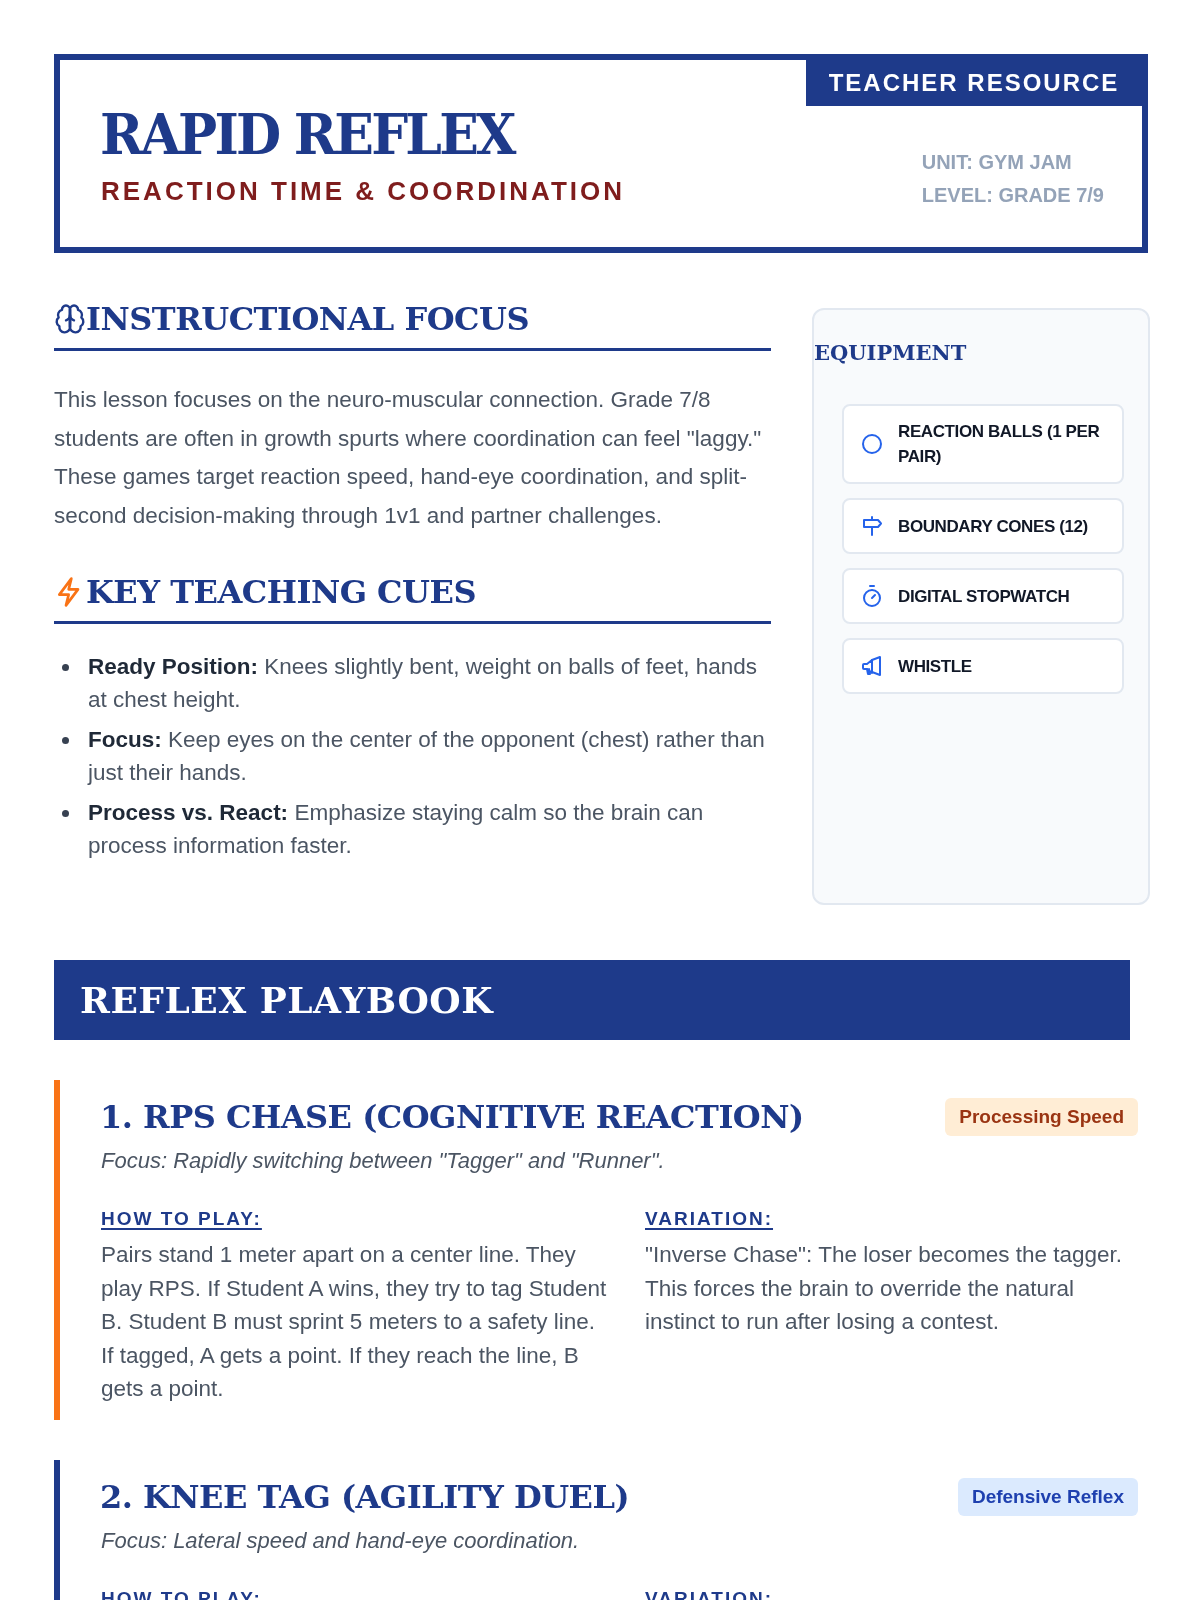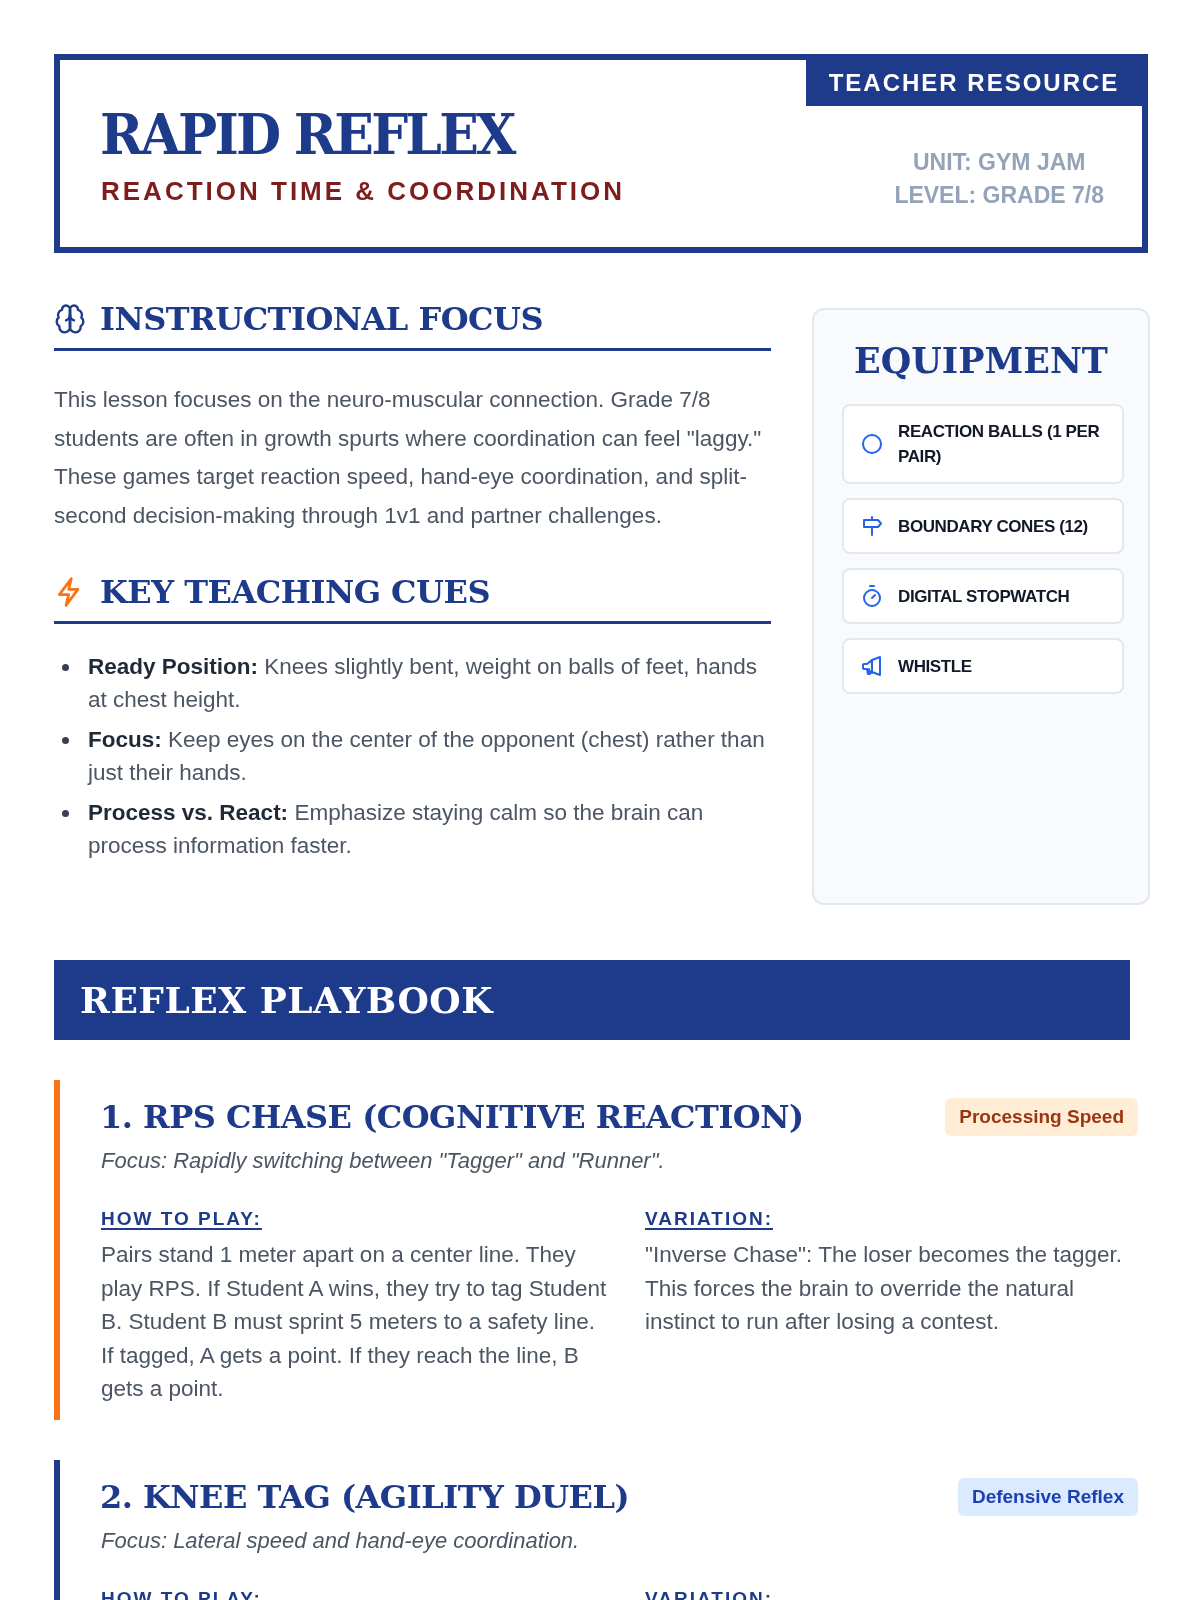--- a/index.html
+++ b/index.html
@@ -23,29 +23,29 @@
       font-size: 26px; color: #7f1d1d; letter-spacing: 3px;
     }
     .resource-tag {
       position: absolute; right: 0px; top: 0px; width: 336px; height: 46px;
       background: #1e3a8a; color: #ffffff;
       font-family: "Liberation Sans", sans-serif; font-weight: 700;
       font-size: 24px; letter-spacing: 2px;
       display: flex; align-items: center; justify-content: center;
     }
     .meta {
-      position: absolute; right: 38px; top: 86px; text-align: center;
-      font-family: "Liberation Sans", sans-serif; font-weight: 700;
-      font-size: 23px; color: #94a3b8; line-height: 33px;
+      position: absolute; right: 38px; top: 86px; text-align: left;
+      font-family: "Liberation Sans", sans-serif; font-weight: 700;
+      font-size: 20px; color: #94a3b8; line-height: 33px;
     }
 
     
     .left-col { position: absolute; left: 54px; top: 300px; width: 717px; }
     .section-heading {
-      display: flex; align-items: center; gap: 14px;
+      display: flex; align-items: center; gap: 0;
       border-bottom: 3px solid #1e3a8a; padding-bottom: 10px;
     }
     .section-heading .h-text {
       font-family: "DejaVu Serif", "Liberation Serif", serif; font-weight: 700;
       font-size: 32px; color: #1e3a8a; letter-spacing: -0.5px;
     }
     .section-heading .icon { width: 32px; height: 32px; display: inline-flex; }
     .intro {
       margin-top: 30px; font-size: 22.5px; line-height: 38.5px; color: #4b5563;
     }
@@ -60,23 +60,23 @@
       border-radius: 50%; background: #374151;
     }
     .cues li b { color: #1f2937; font-weight: 700; }
 
     
     .equip {
       position: absolute; left: 812px; top: 308px; width: 338px; height: 597px;
       background: #f8fafc; border: 2px solid #e2e8f0; border-radius: 12px;
     }
     .equip-title {
-      text-align: center; margin-top: 30px;
-      font-family: "DejaVu Serif", "Liberation Serif", serif; font-weight: 700;
-      font-size: 35px; color: #1e3a8a;
+      text-align: left; margin-top: 30px;
+      font-family: "DejaVu Serif", "Liberation Serif", serif; font-weight: 700;
+      font-size: 21px; color: #1e3a8a;
     }
     .equip-list { position: absolute; left: 28px; top: 94px; width: 282px; }
     .equip-item {
       background: #fff; border: 2px solid #e2e8f0; border-radius: 8px;
       display: flex; align-items: center; gap: 14px;
       padding: 6px 16px; margin-bottom: 14px; min-height: 56px;
     }
     .equip-item.tall { min-height: 80px; }
     .equip-item .icon { width: 24px; height: 24px; flex: 0 0 24px; display: inline-flex; }
     .equip-item .label {
@@ -122,21 +122,21 @@
   </style>
 </head>
 <body>
 
 <div class="header">
   <div class="title">RAPID REFLEX</div>
   <div class="subtitle">REACTION TIME &amp; COORDINATION</div>
   <div class="resource-tag">TEACHER RESOURCE</div>
   <div class="meta">
     <div>UNIT: GYM JAM</div>
-    <div>LEVEL: GRADE 7/8</div>
+    <div>LEVEL: GRADE 7/9</div>
   </div>
 </div>
 
 <div class="left-col">
   <div class="section-heading">
     <span class="icon">
       <svg viewBox="0 0 24 24" width="32" height="32" fill="none" stroke="#1e3a8a" stroke-width="1.8" stroke-linecap="round" stroke-linejoin="round">
         <path d="M12 5a3 3 0 1 0-5.99.13 4 4 0 0 0-2.53 5.77 4 4 0 0 0 .56 6.59A4 4 0 1 0 12 18Z"></path>
         <path d="M12 5a3 3 0 1 1 5.99.13 4 4 0 0 1 2.53 5.77 4 4 0 0 1-.56 6.59A4 4 0 1 1 12 18Z"></path>
         <path d="M12 5v13"></path>

